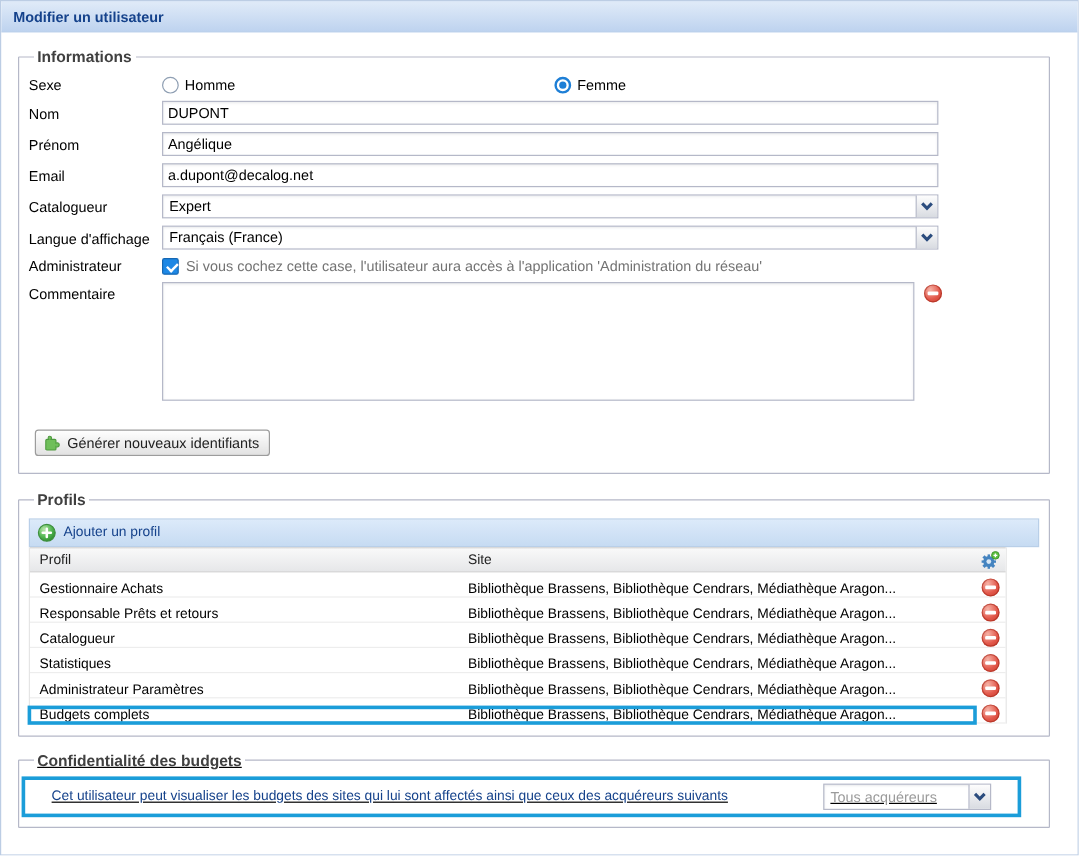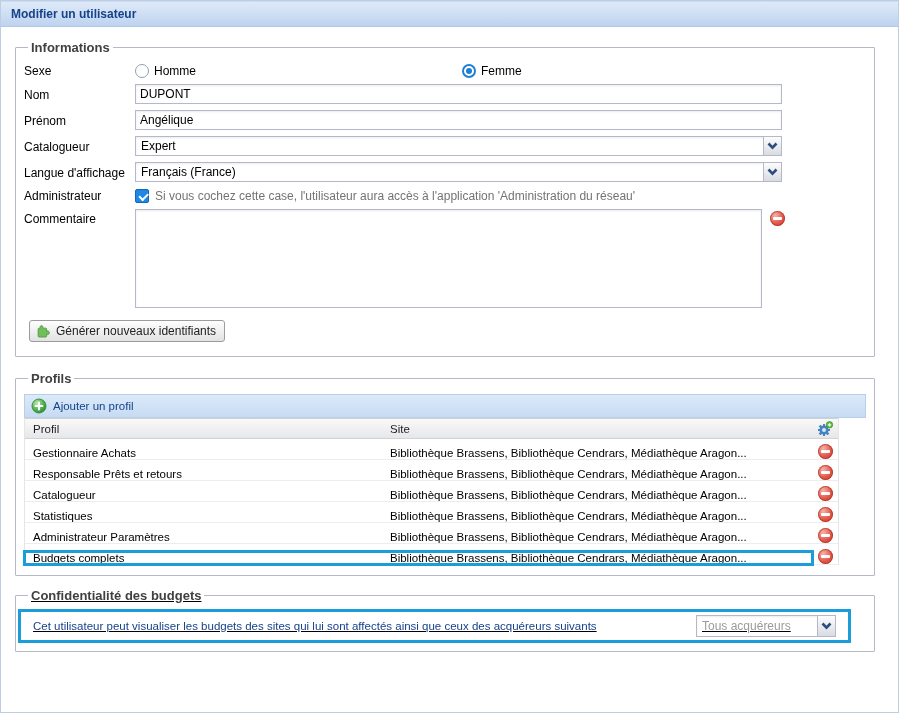--- a/index.html
+++ b/index.html
@@ -105,29 +105,29 @@
   .prow { display: flex; align-items: flex-end; height: 21px; border-bottom: 1px solid #EDEDED; font-size: 11.5px; }
   .prow-main { flex: 1; display: flex; align-items: center; }
   .prow.highlighted .prow-main { outline: 3px solid #1B9DD9; outline-offset: -1px; }
 
   
   .conf-fieldset { margin-top: 12px; padding: 6px 8px 8px 8px; text-decoration: underline; }
   .conf-box {
     margin-left: -6px; margin-right: 15px;
     border: 3px solid #1B9DD9; background: #fff;
     display: flex; align-items: center; justify-content: space-between;
-    padding: 3px 12px; min-height: 30px;
+    padding: 3px 22px; min-height: 30px;
   }
   .conf-text { font-size: 11.5px; color: #15428B; padding-right: 8px; white-space: nowrap; }
 
   
   .icon16 { width: 16px; height: 16px; display: inline-block; flex: 0 0 16px; }
   .gear-wrap { position: relative; width: 18px; height: 16px; cursor: pointer; }
 
-  .spacer-after-comment { margin-bottom: 0; }
+  .spacer-after-comment { margin-bottom: 12px; }
 </style>
 </head>
 <body>
 
 <div class="panel">
 
   <div class="titlebar">
     <span class="title">Modifier un utilisateur</span>
   </div>
 
@@ -161,20 +161,26 @@
 
     
     <div class="form-row">
       <div class="form-label">Prénom</div>
       <div class="field-area">
         <input class="text-input" type="text" value="Angélique" style="">
       </div>
     </div>
 
     
+    <div class="form-row">
+      <div class="form-label">Email</div>
+      <div class="field-area">
+        <input class="text-input" type="text" value="a.dupont@decalog.net" style="">
+      </div>
+    </div>
 
     
     <div class="form-row">
       <div class="form-label">Catalogueur</div>
       <div class="field-area">
         <div class="combo">
           <span class="combo-text">Expert</span>
           <span class="combo-trigger">
             <svg class="chev" width="11" height="8" viewBox="0 0 11 8">
                 <path d="M1.5 1.5 L5.5 5.6 L9.5 1.5" fill="none" stroke="#2B4C7E" stroke-width="2.6"></path>

